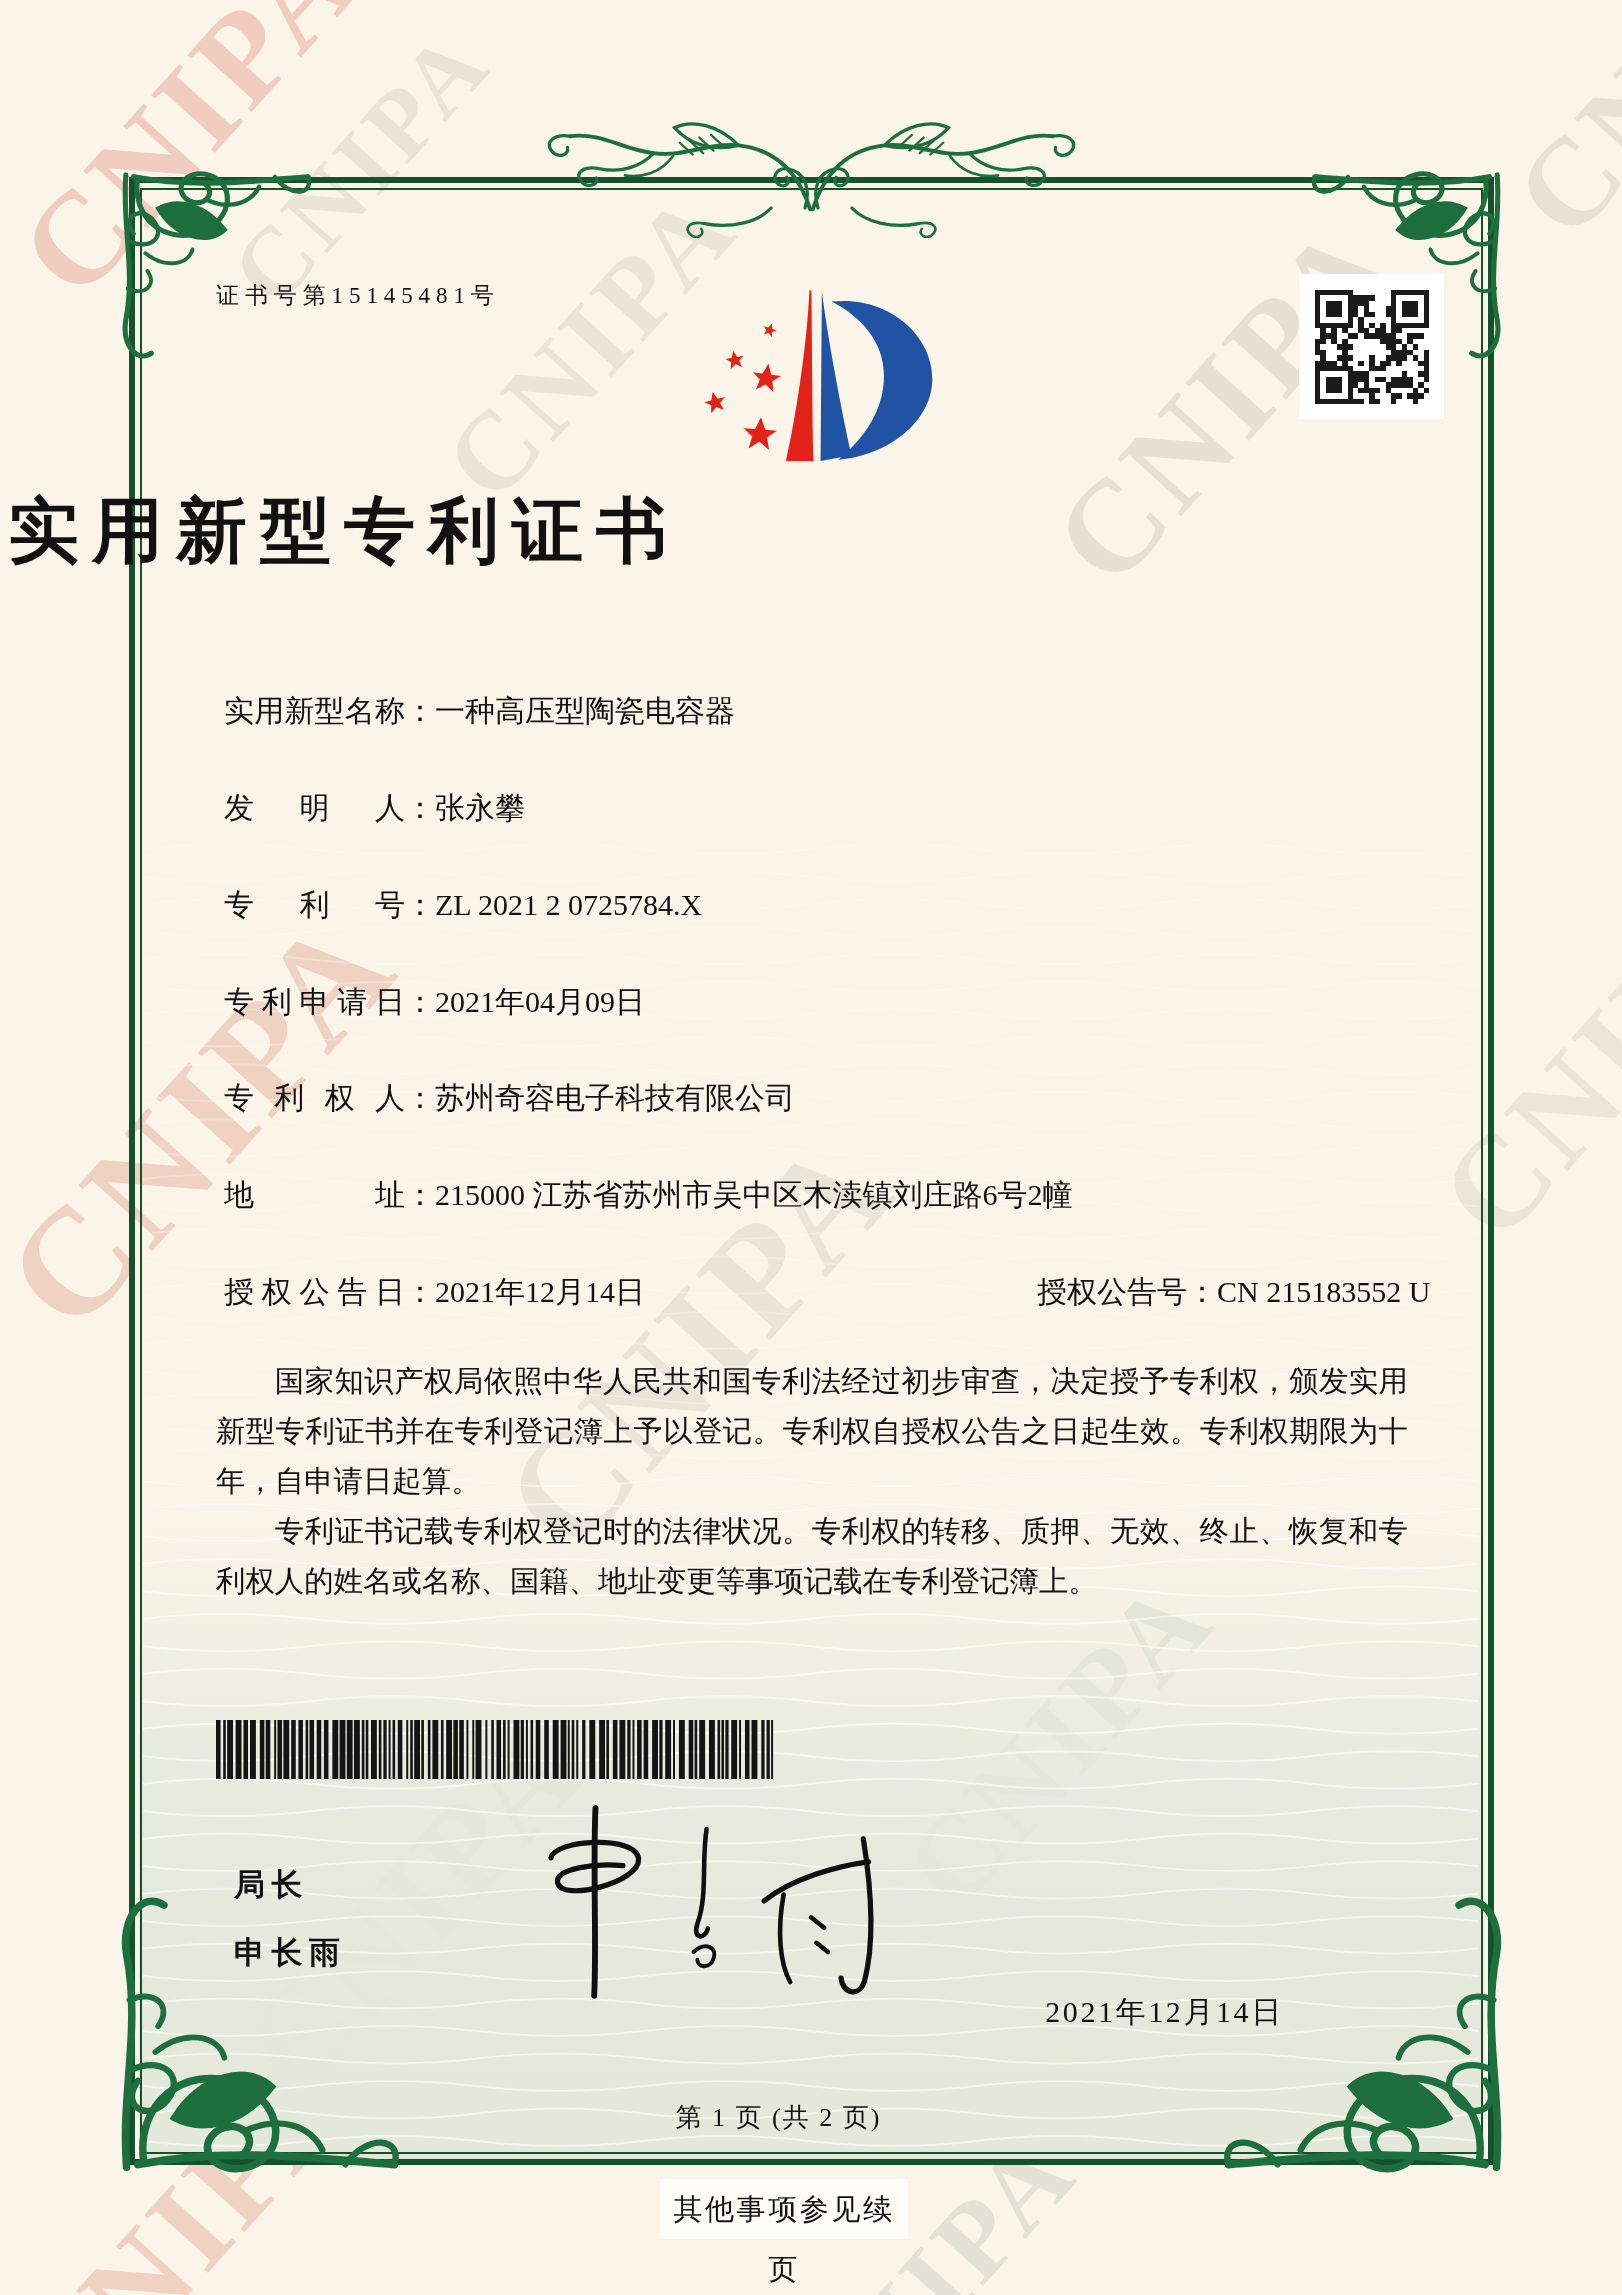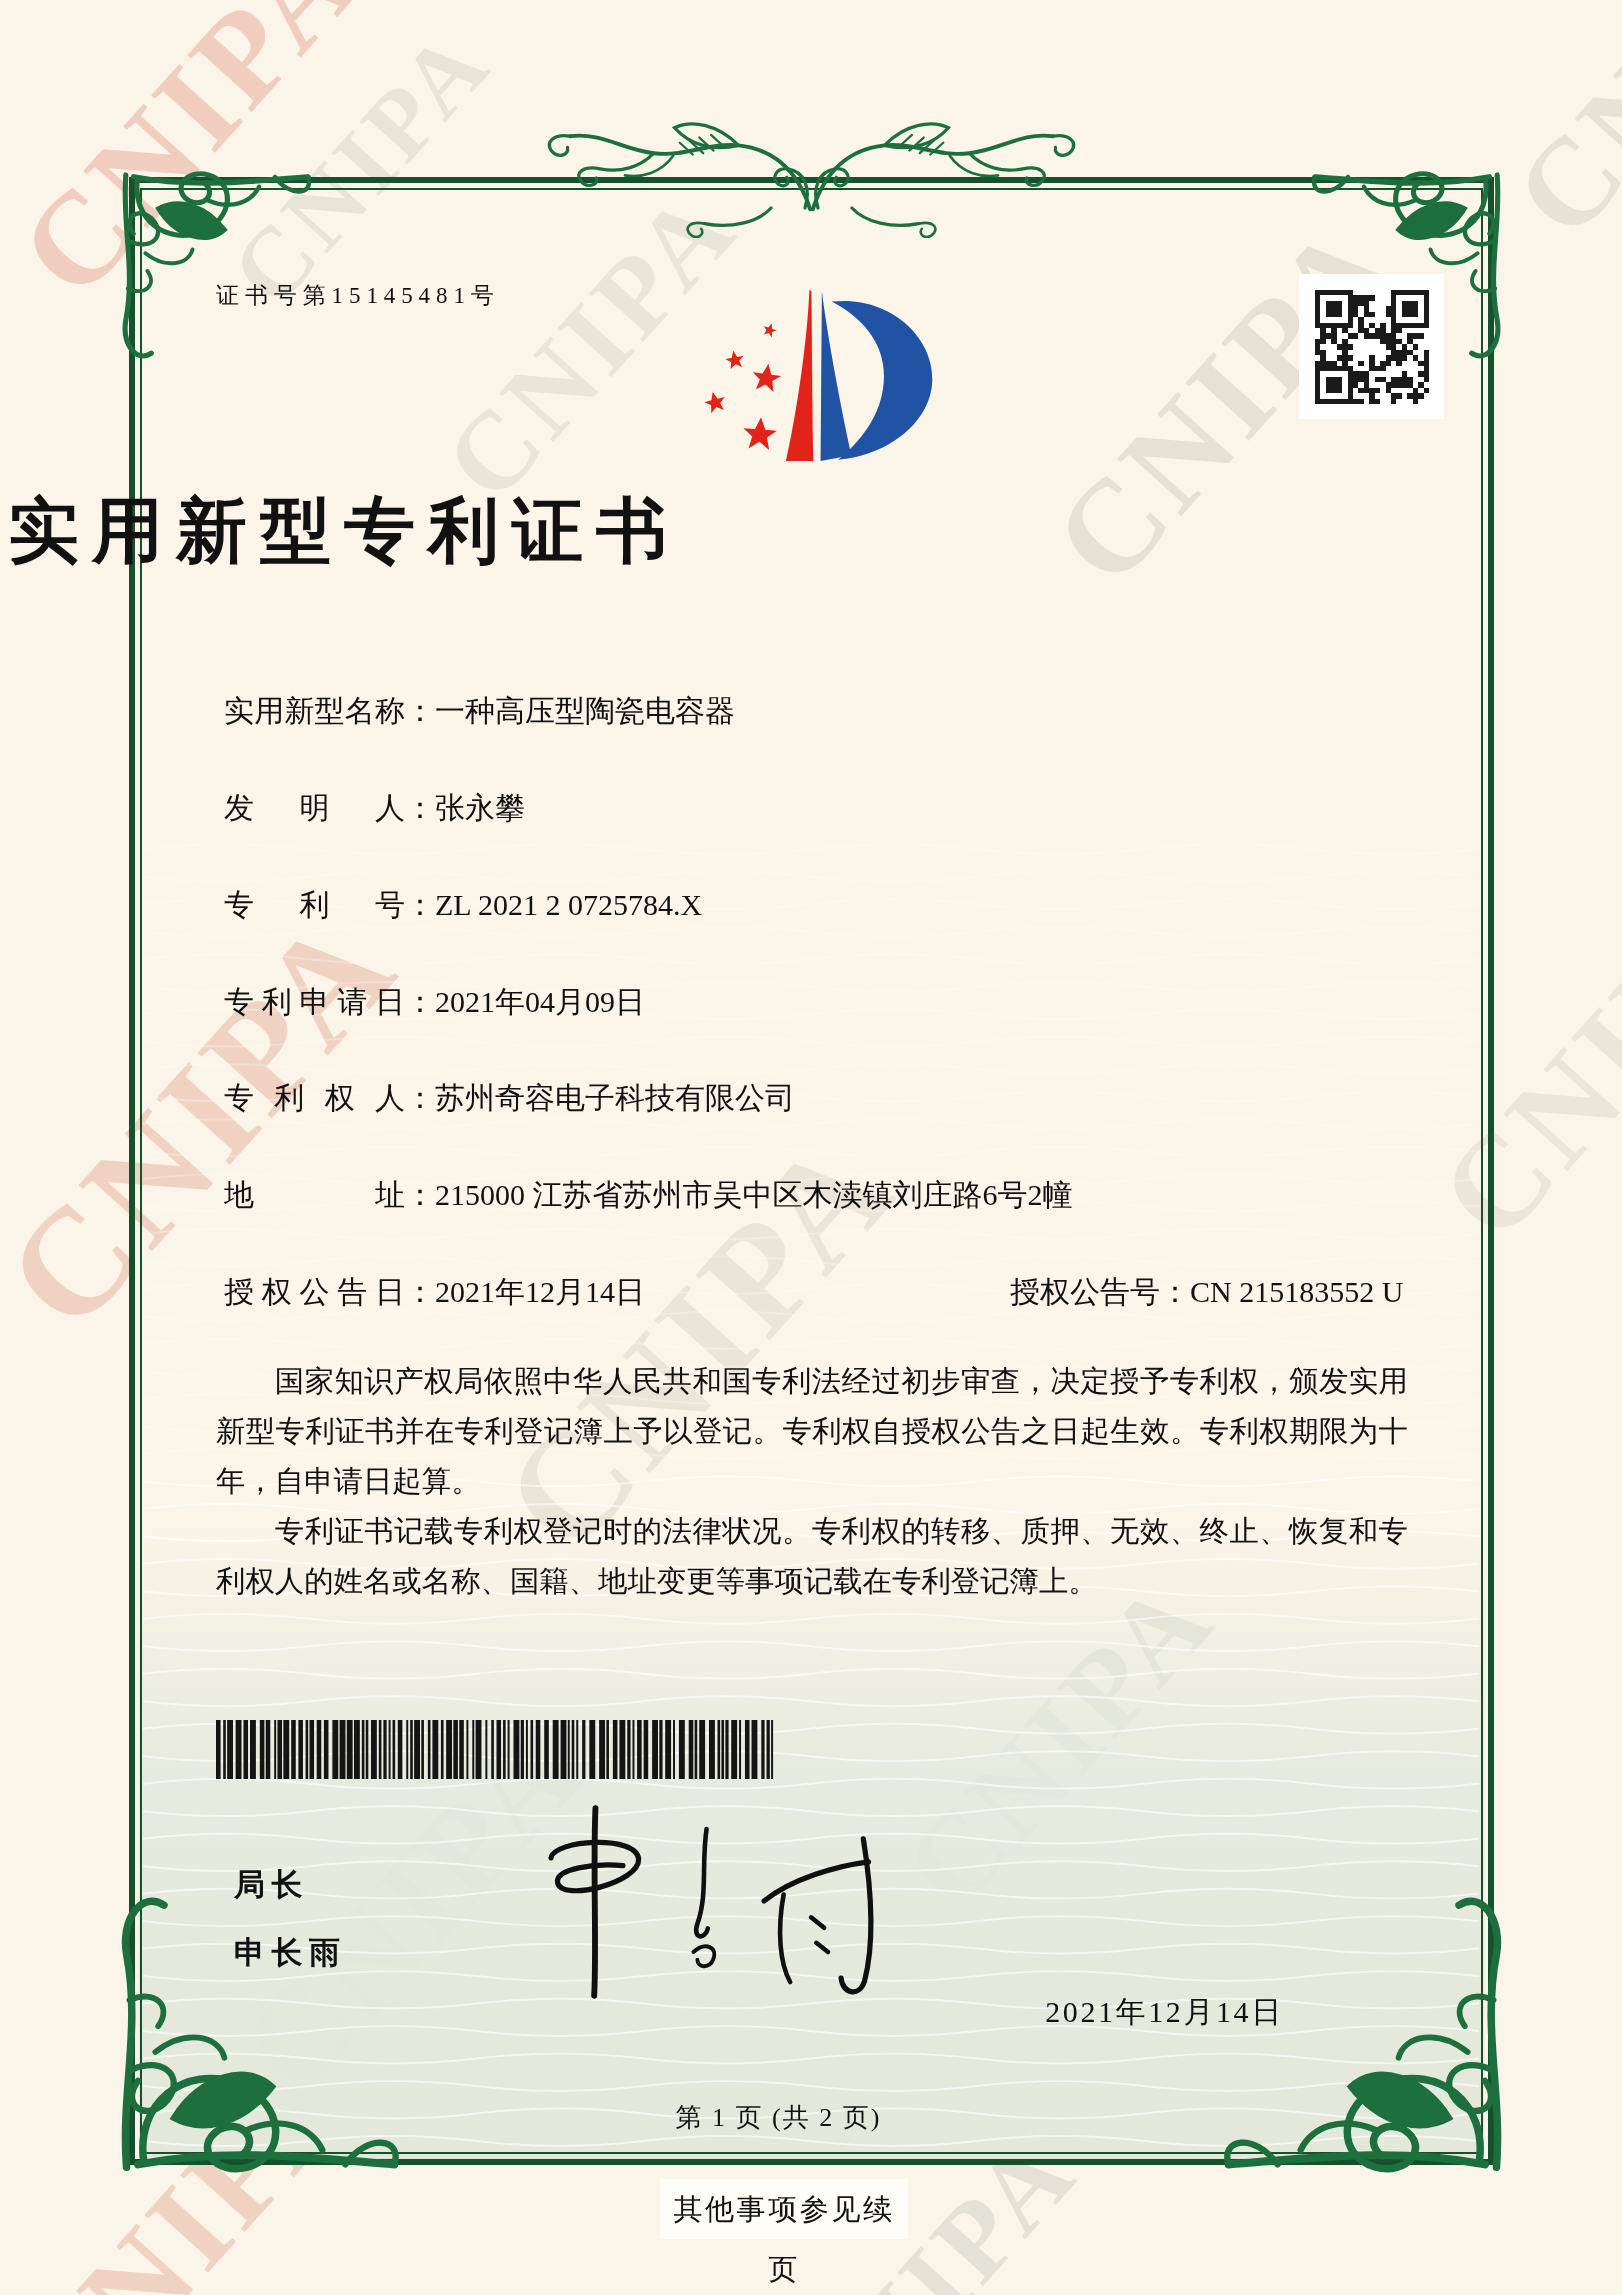--- a/index.html
+++ b/index.html
@@ -21,21 +21,21 @@
   
   .certno{position:absolute;left:216px;top:280px;font-size:23px;letter-spacing:5.9px;}
   .logo{position:absolute;left:667px;top:257px;width:281px;height:216px;}
   .qrbox{position:absolute;left:1299px;top:274px;width:145px;height:145px;background:#fff;}
   .qrbox svg{position:absolute;left:15.7px;top:15.7px;width:114px;height:114px;}
   .title{position:absolute;left:0;top:484px;width:1623px;
          font-size:71px;font-weight:bold;letter-spacing:13px;padding-left:8px;}
   .frow{position:absolute;left:216px;font-size:30px;white-space:nowrap;}
   .lbl{display:inline-block;width:181px;text-align:justify;text-align-last:justify;vertical-align:top;margin-left:8px;}
   .lbl2{display:inline-block;vertical-align:top;}
-  .grant2{position:absolute;left:794px;top:0;text-align:right;}
+  .grant2{position:absolute;left:821px;top:0;text-align:right;}
   .paras{position:absolute;left:216px;top:1356px;width:1192px;font-size:29.4px;line-height:50px;
          text-align:justify;}
   .paras p{margin:0;text-indent:2em;}
   .barcode{position:absolute;left:216px;top:1720px;width:561px;height:59px;}
   .signer-title{position:absolute;left:234px;top:1864px;font-size:31px;font-weight:bold;
                 font-family:"Liberation Sans","DejaVu Sans",sans-serif;letter-spacing:6.5px;}
   .signer-name{position:absolute;left:234px;top:1932px;font-size:31px;font-weight:bold;
                font-family:"Liberation Sans","DejaVu Sans",sans-serif;letter-spacing:6.5px;}
   .signature{position:absolute;left:497px;top:1803px;width:406px;height:196px;}
   .issue-date{position:absolute;left:968px;top:1992px;width:393px;text-align:center;font-size:30px;letter-spacing:2.6px;}

